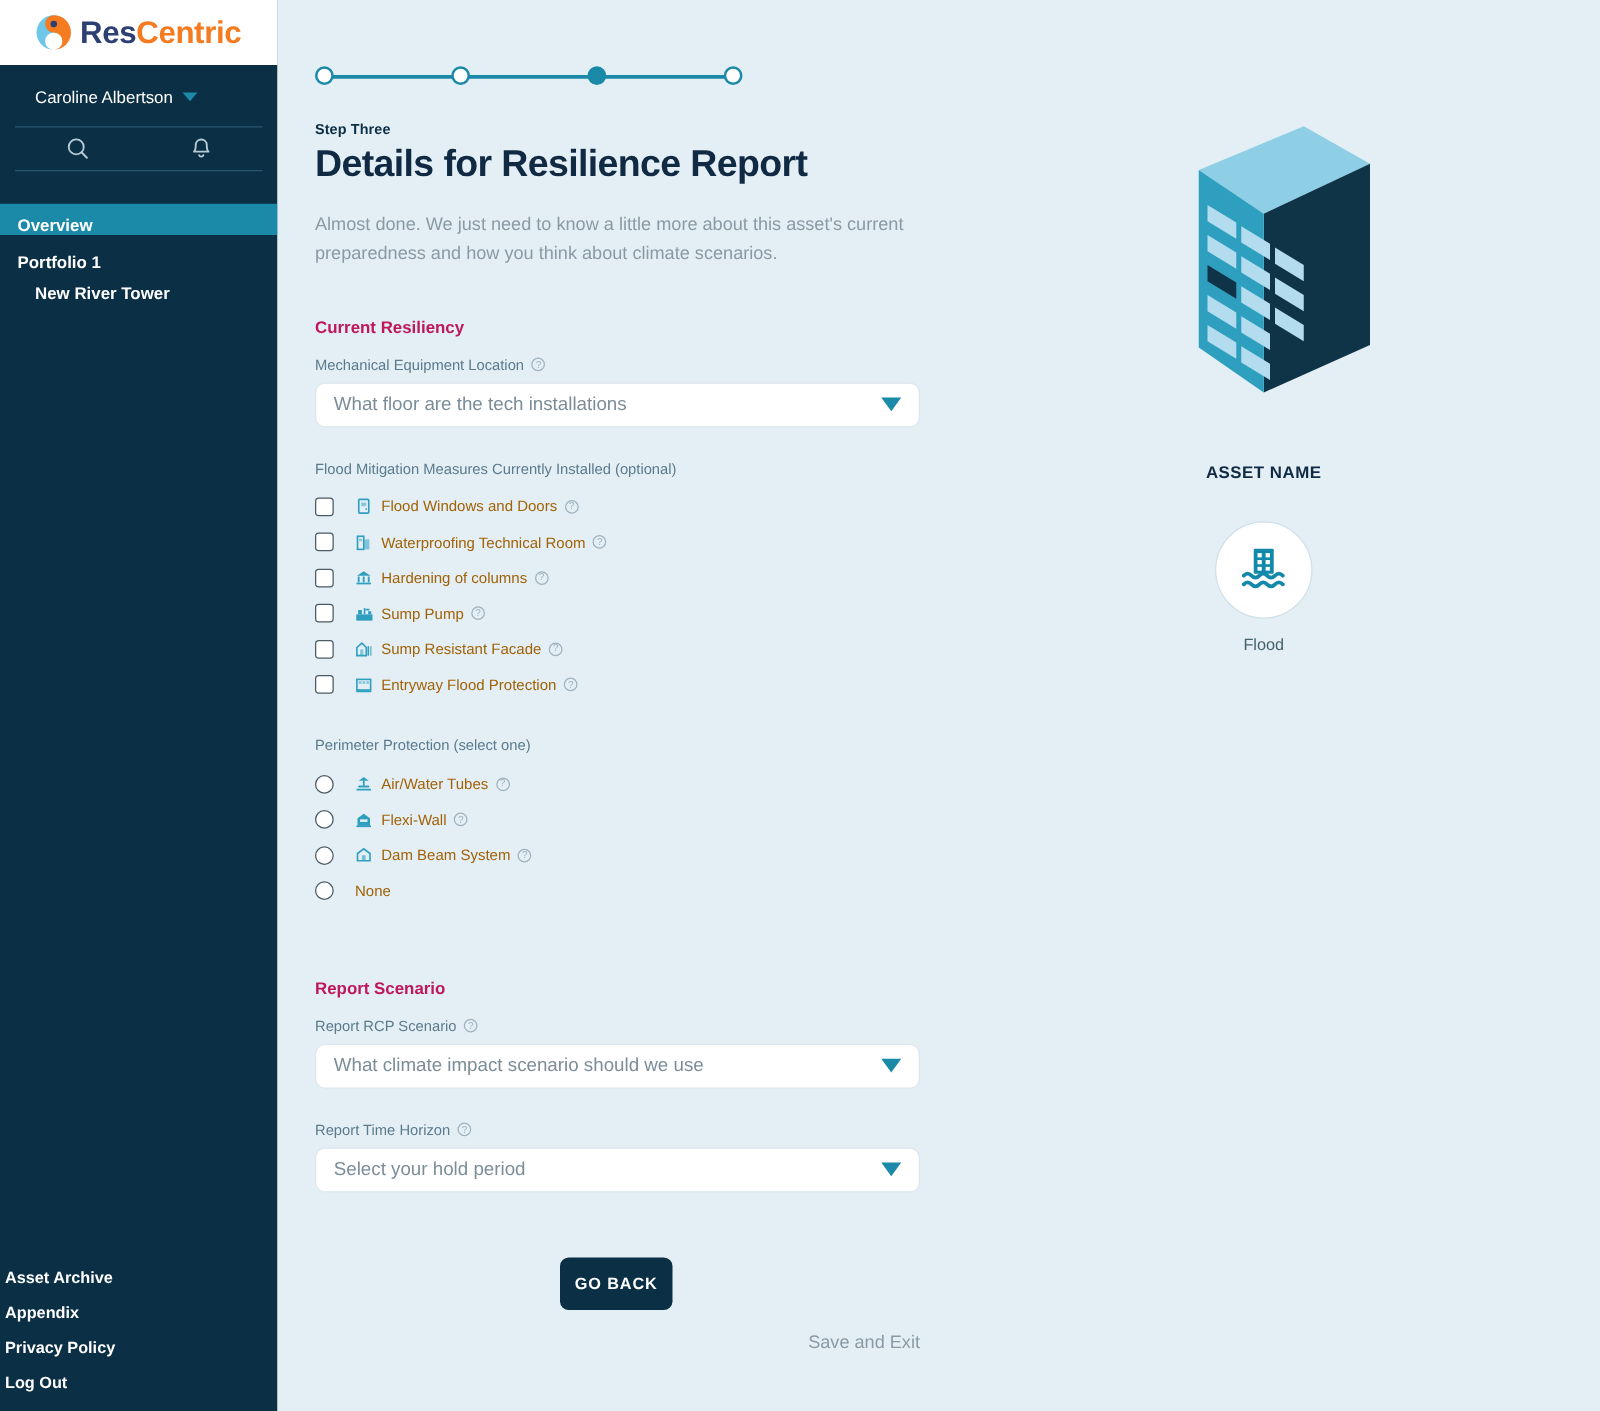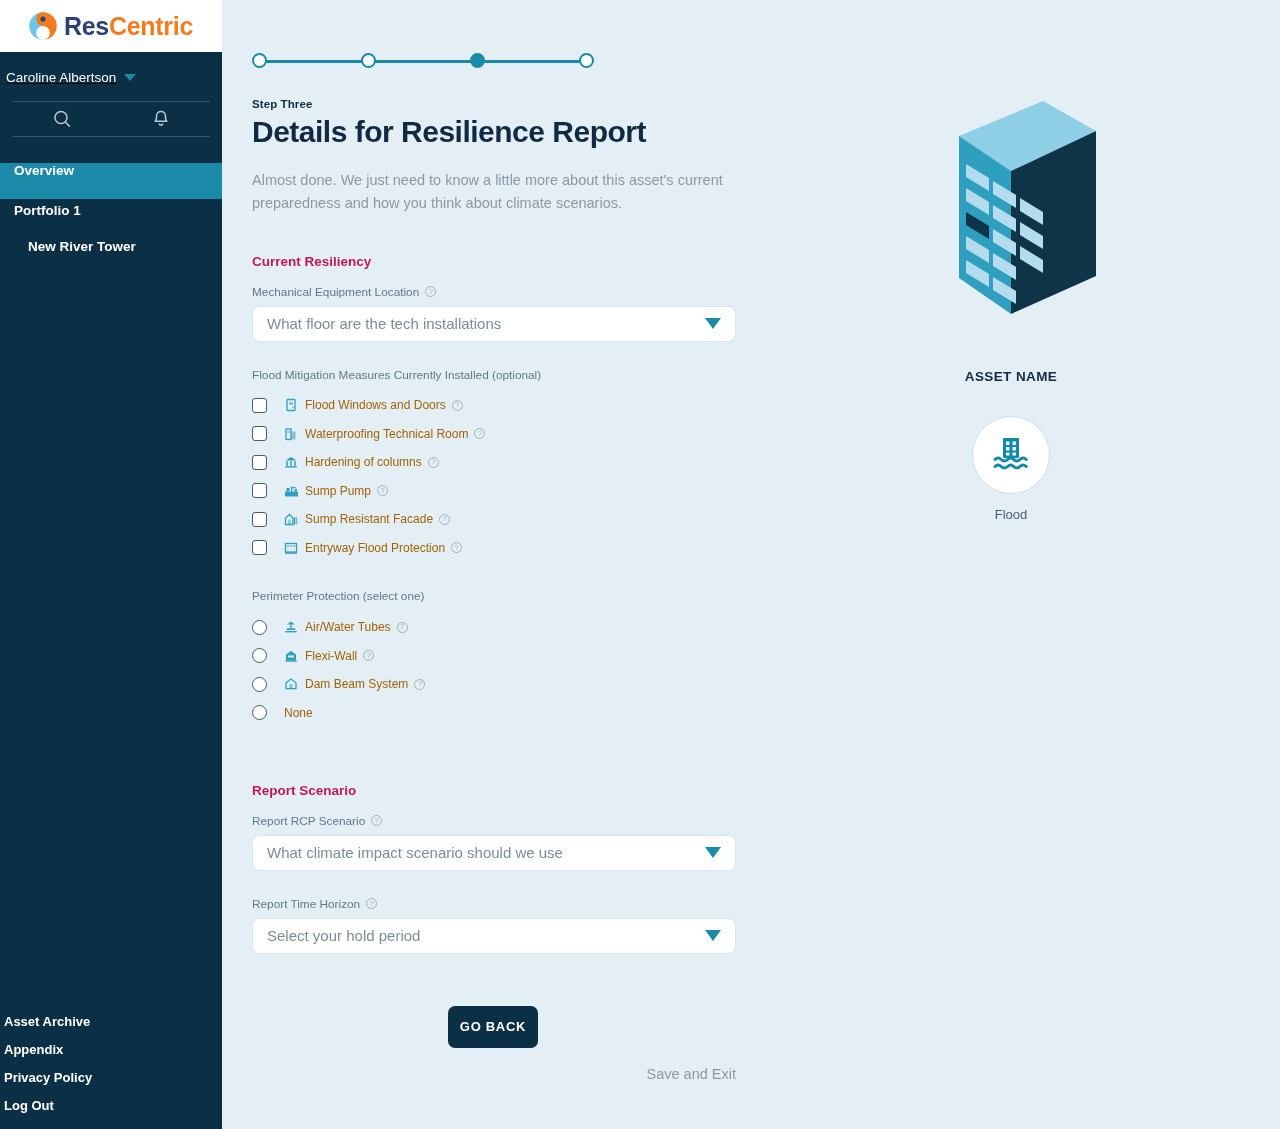--- a/index.html
+++ b/index.html
@@ -22,43 +22,43 @@
   .logo-area {
     height: 52px; background: #ffffff;
     display: flex; align-items: center; padding-left: 28px;
   }
   .logo-mark { width: 30px; height: 30px; margin-right: 6px; flex: 0 0 30px; }
   .logo-text { font-size: 25px; font-weight: 700; letter-spacing: -0.3px; line-height: 1; }
   .logo-res { color: #2d4073; }
   .logo-centric { color: #f47b20; }
 
   .user-row {
-    padding: 18px 14px 10px 6px;
-    display: flex; align-items: center; gap: 8px; text-decoration: underline;
+    padding: 18px 14px 10px 28px;
+    display: flex; align-items: center; gap: 8px;
   }
   .user-name { color: #ffffff; font-size: 13.5px; }
   .caret-down {
     width: 0; height: 0;
     border-left: 6px solid transparent;
     border-right: 6px solid transparent;
     border-top: 7px solid #1b89a8;
   }
 
   .tool-row {
     margin: 6px 12px 0 12px;
     border-top: 1px solid #2a5770;
     border-bottom: 1px solid #2a5770;
     height: 36px;
     display: flex; align-items: center;
   }
   .tool-cell { flex: 1; display: flex; align-items: center; justify-content: center; }
 
   .nav { margin-top: 26px; }
   .nav-item {
-    height: 36px; display: flex; align-items: flex-start;
+    height: 25px; display: flex; align-items: flex-end;
     padding-left: 14px; color: #ffffff; font-size: 13.5px; font-weight: 600;
   }
   .nav-item.active { background: #1b89a8; }
   .nav-item.sub { padding-left: 28px; margin-top: 0; }
   .nav-item.lvl1 { margin-top: 4px; }
 
   .footer-links {
     position: absolute; bottom: 16px; left: 0; width: 100%;
     display: flex; flex-direction: column; gap: 13px; padding-left: 4px;
   }

